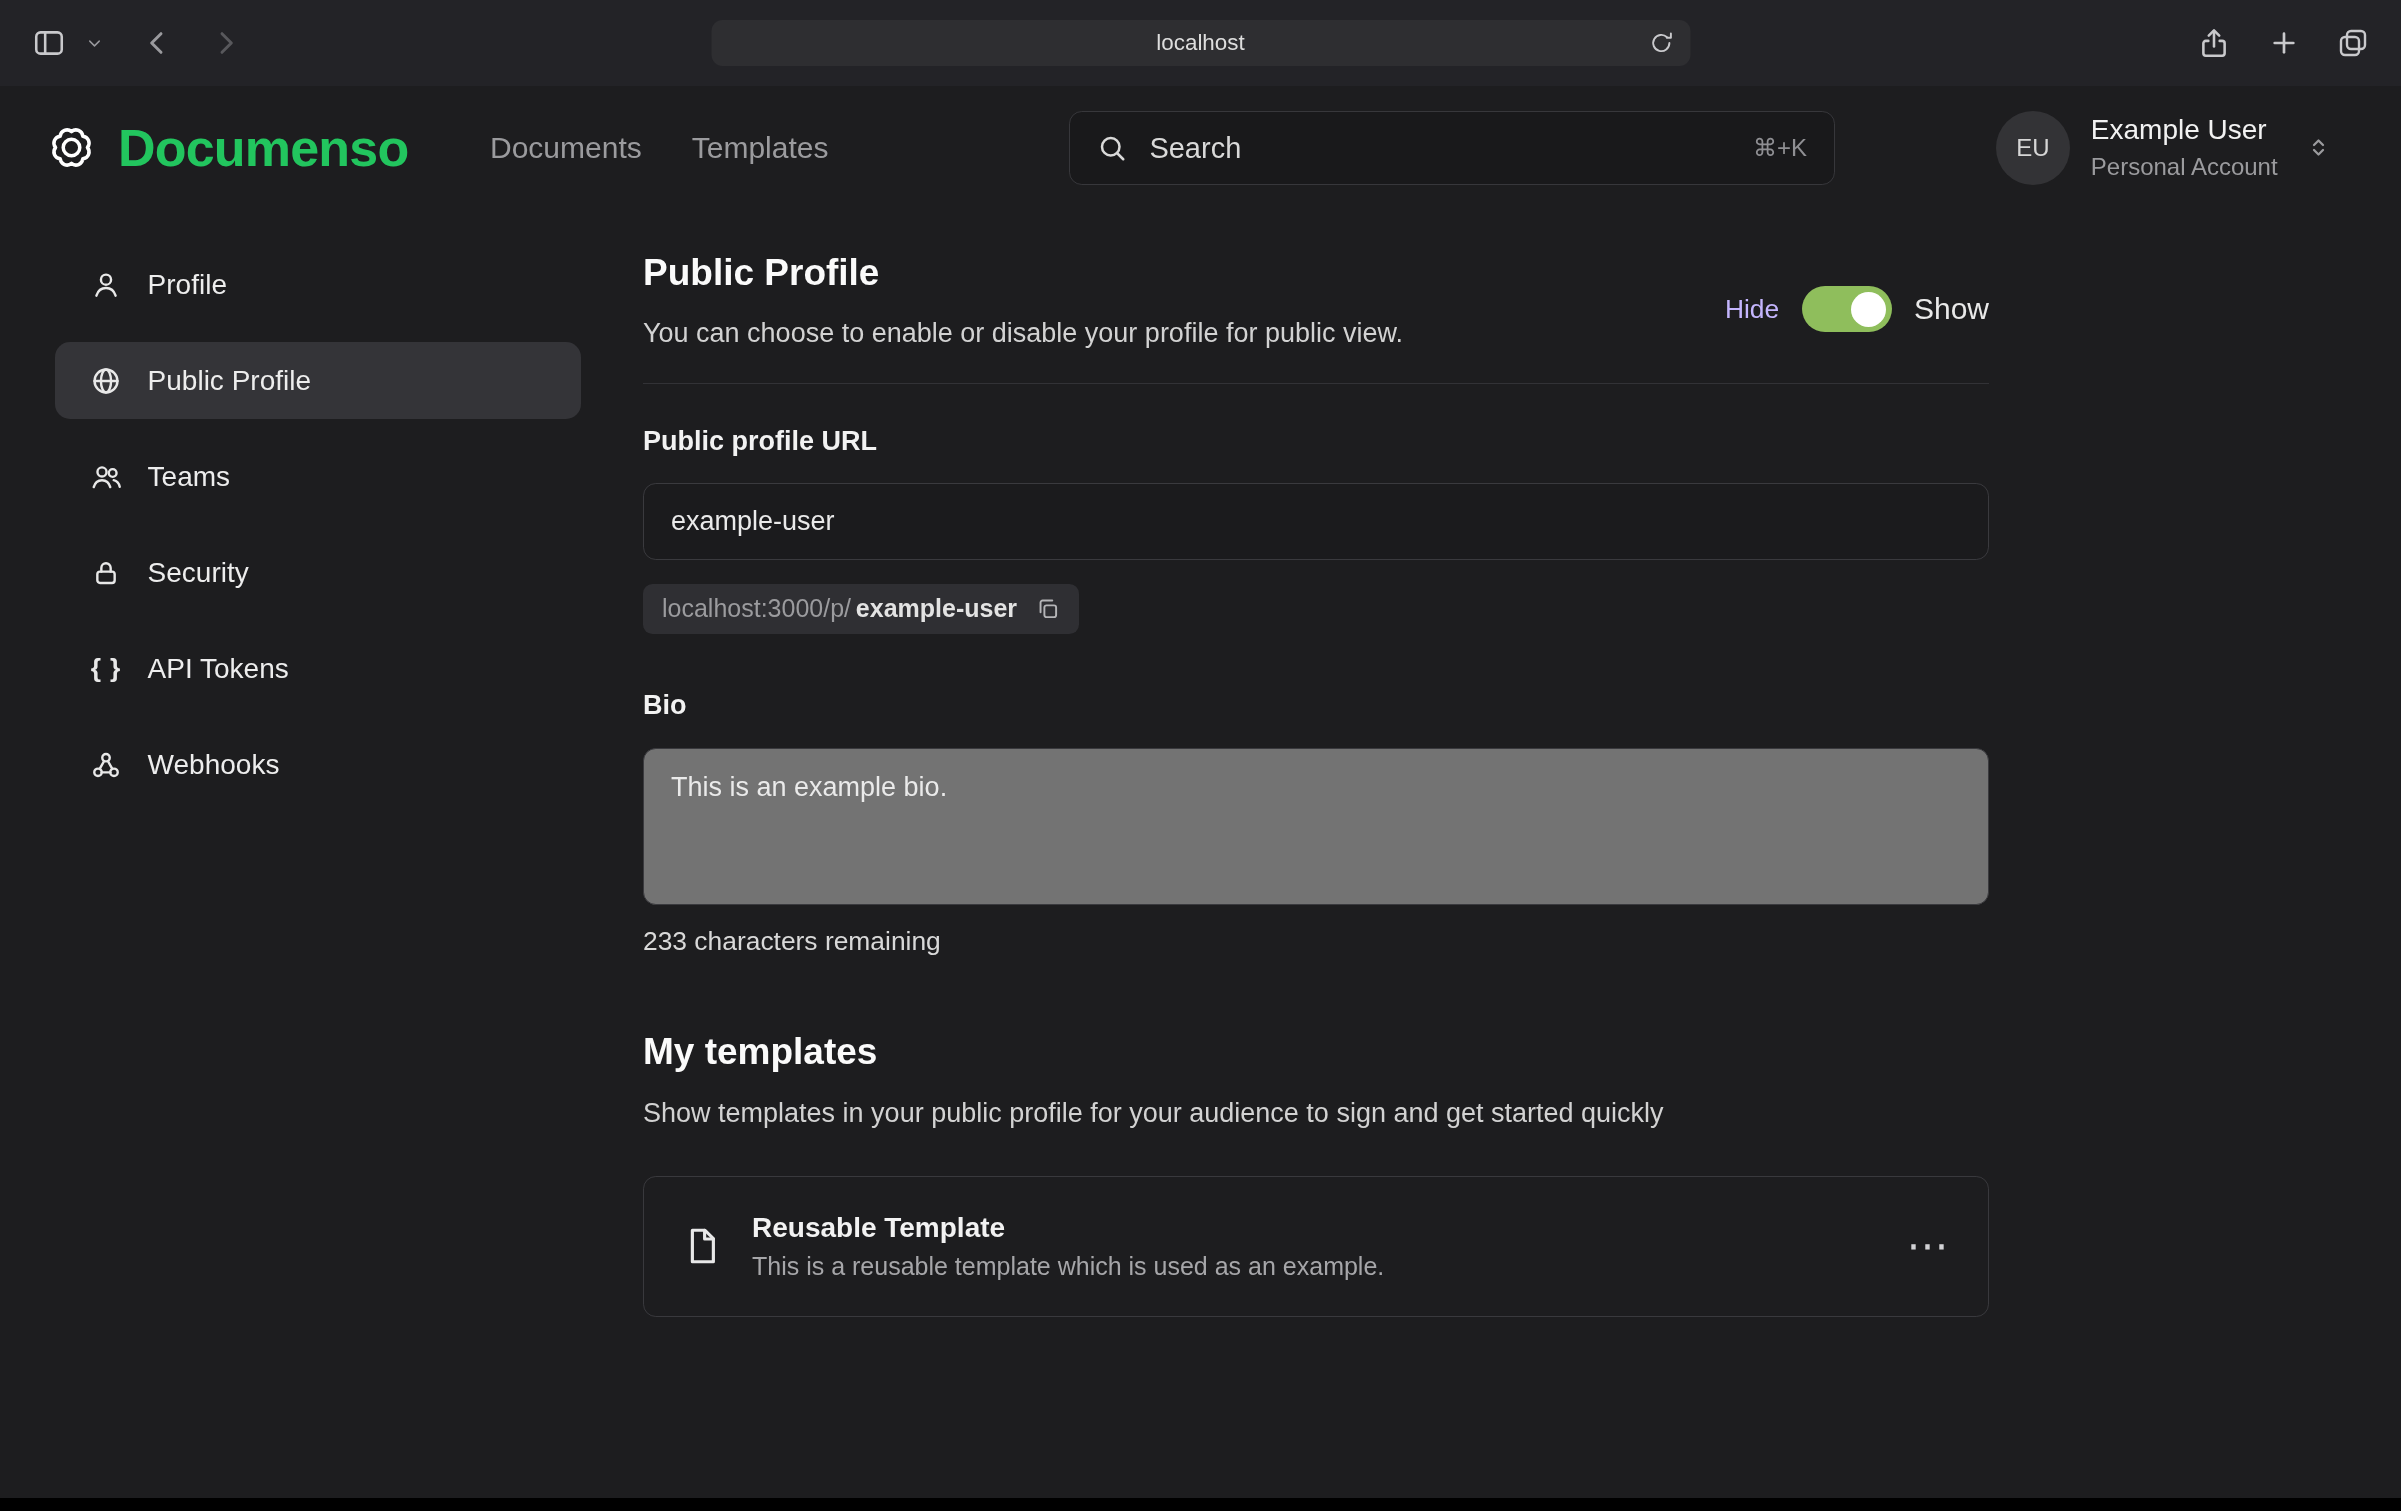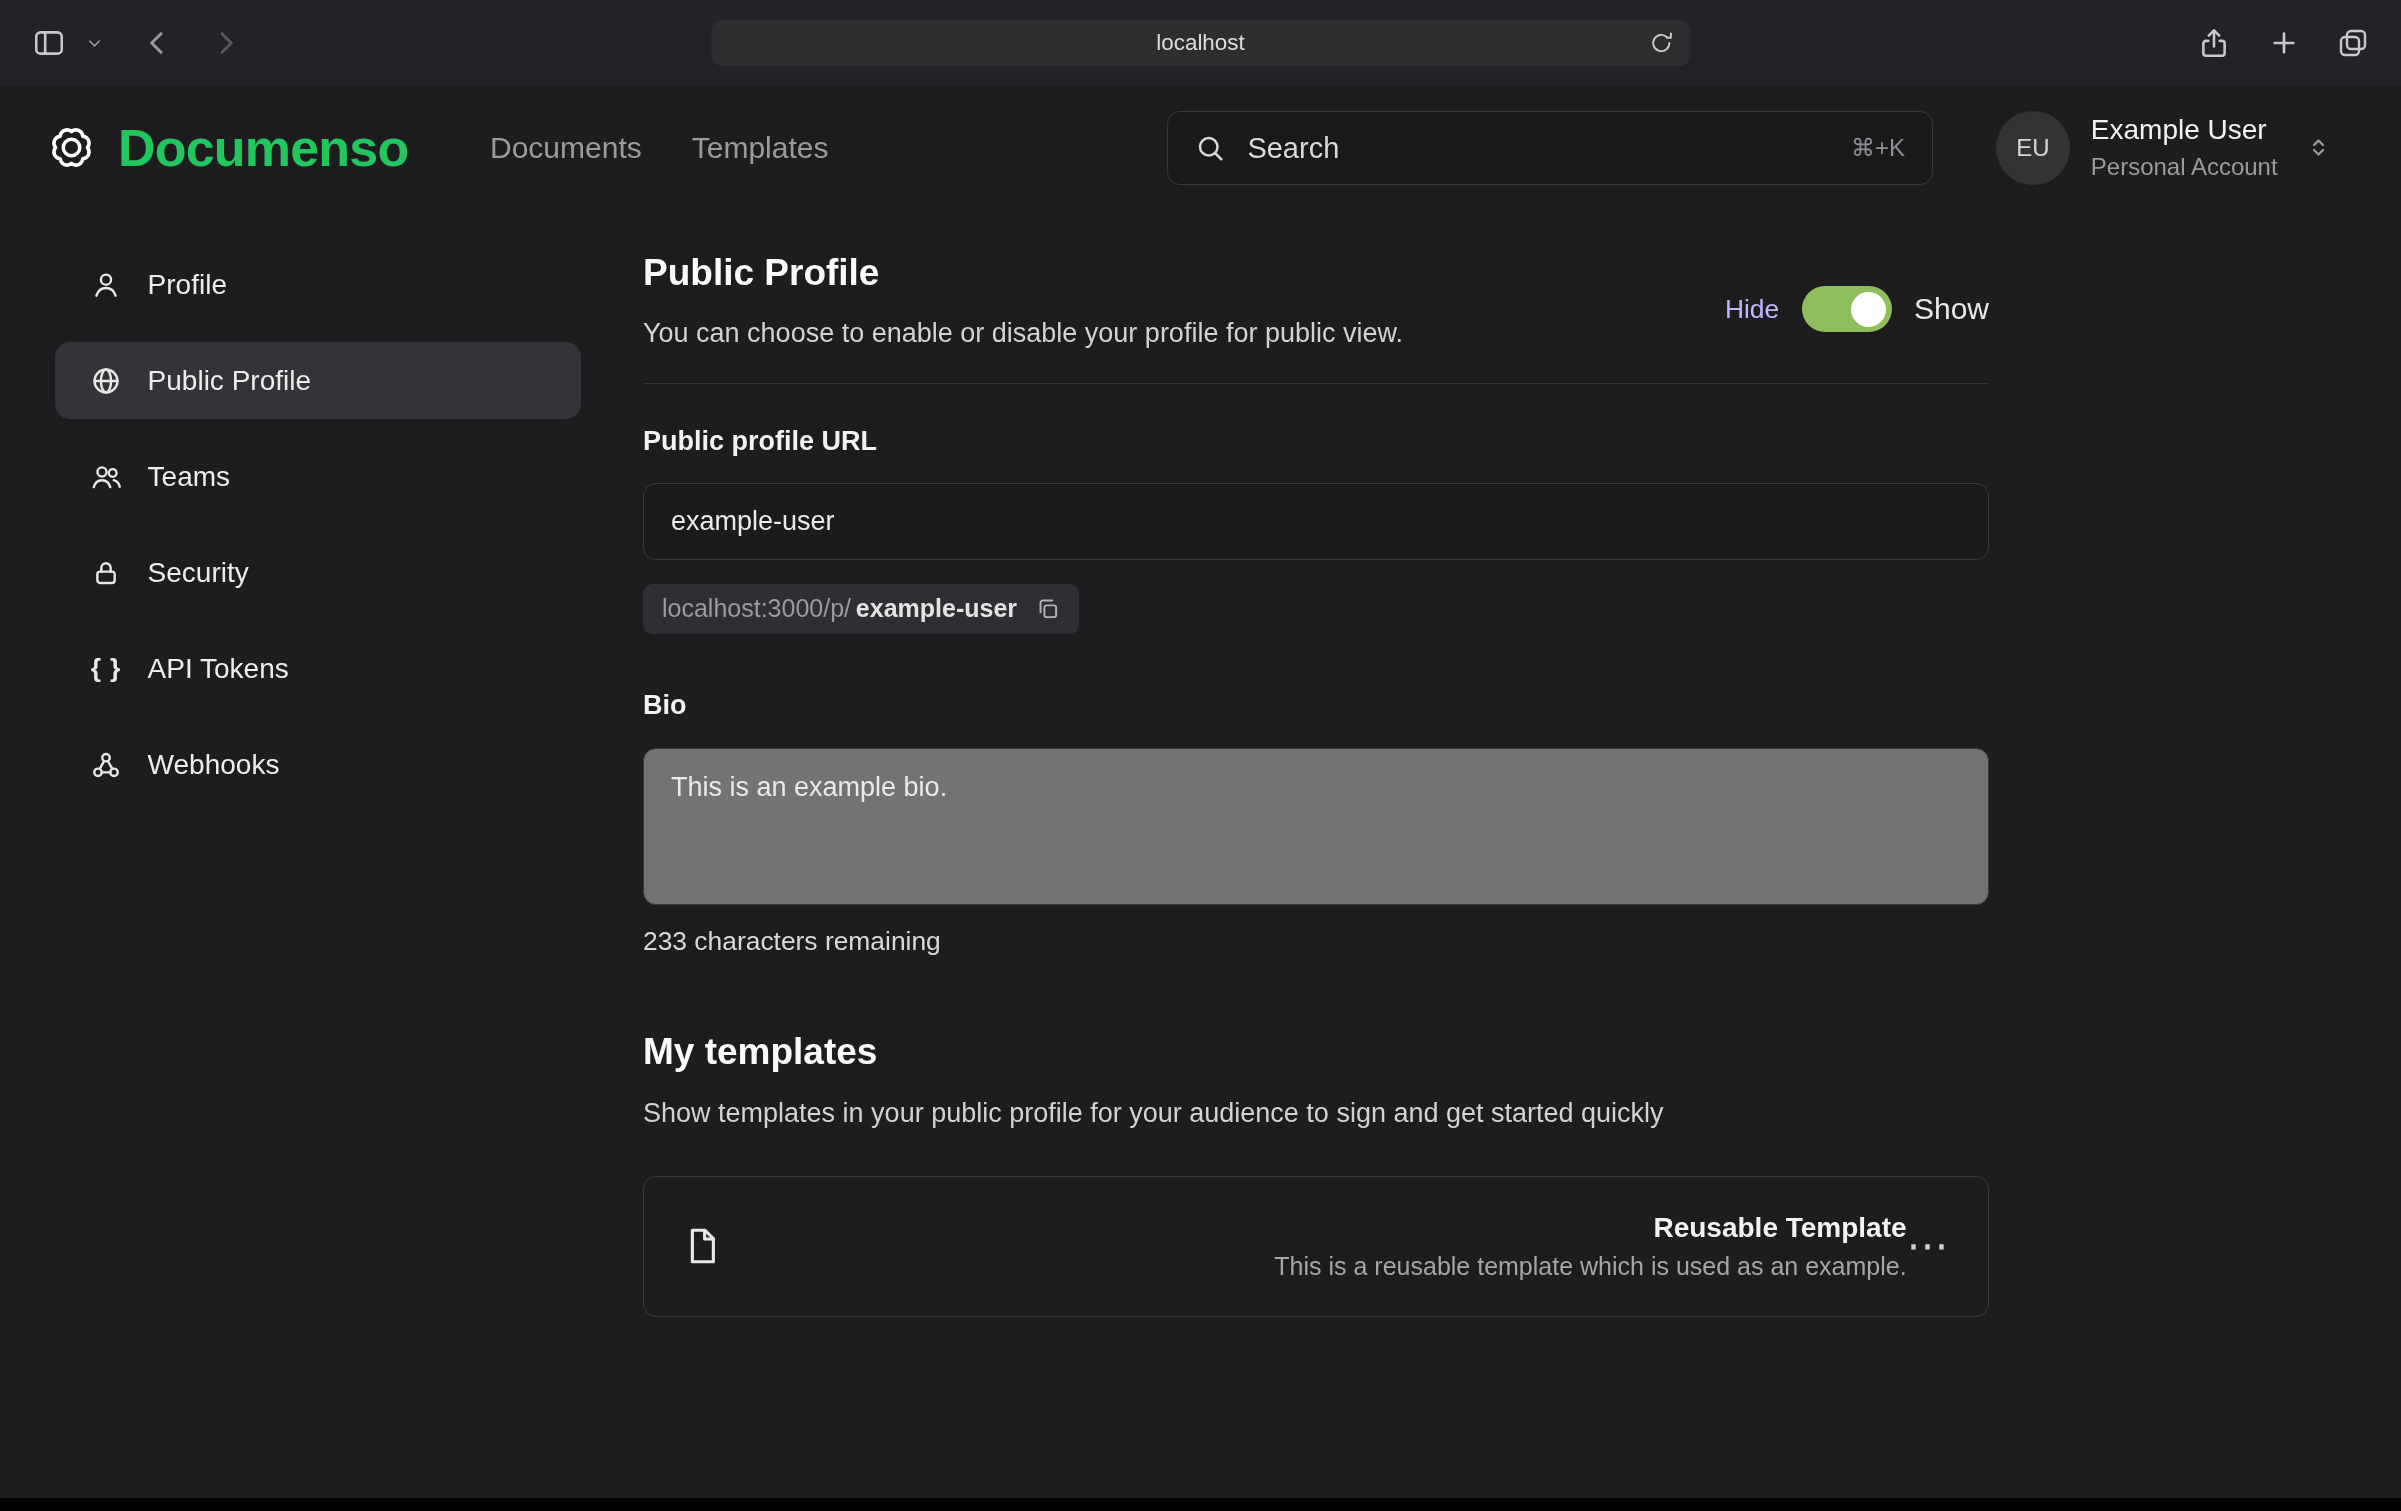--- a/index.html
+++ b/index.html
@@ -32,21 +32,21 @@
   .url-text { font-size: 22.4px; color: #dedede; }
   .refresh-btn { position: absolute; right: 16px; top: 50%; transform: translateY(-50%); color: #c9c9cc; }
 
   
   .app-header { position: absolute; top: 86px; left: 0; width: 100%; height: 123px; }
   .brand { position: absolute; left: 46px; top: 50%; transform: translateY(-50%); display: flex; align-items: center; gap: 21px; color: #ffffff; }
   .brand-name { font-size: 52px; font-weight: 700; letter-spacing: -0.8px; color: #22c55e; }
   .top-nav { position: absolute; left: 490px; top: 50%; transform: translateY(-50%); display: flex; gap: 50px; }
   .nav-item { font-size: 30px; color: #9b9b9e; cursor: pointer; }
   .search-bar {
-    position: absolute; left: 1167px; top: 25px; width: 766px; height: 74px;
+    position: absolute; left: 1069px; top: 25px; width: 766px; height: 74px;
     background: #19191b; border: 1.6px solid #37373b; border-radius: 12.8px;
     display: flex; align-items: center; padding: 16px 27px; gap: 22.4px; color: #d9d9d9;
   }
   .search-label { font-size: 29px; color: #d9d9d9; flex: 1; }
   .search-shortcut { font-size: 24px; color: #8f8f93; }
   .user { position: absolute; right: 69px; top: 50%; transform: translateY(-50%); display: flex; align-items: center; gap: 21px; }
   .avatar {
     width: 74px; height: 74px; border-radius: 50%; background: #333336;
     display: flex; align-items: center; justify-content: center;
     font-size: 24px; color: #d6d6d6; font-weight: 500;
@@ -107,21 +107,21 @@
   .templates-head { margin-top: 74px; display: flex; justify-content: flex-start; align-items: flex-start; }
   .templates-title { font-size: 37px; font-weight: 700; color: #fafafa; }
   .templates-desc { margin-top: 21px; font-size: 27px; color: #d2d2d2; max-width: 1064px; line-height: 1.45; }
   .link-btn {
     margin-top: 9.6px; height: 76px; padding: 0 35px; background: transparent;
     border: 1.6px solid #3d3d41; border-radius: 12.8px; color: #f0f0f0;
     font-size: 28px; font-weight: 700; font-family: inherit; cursor: pointer; flex: none;
   }
   .template-card {
     margin-top: 43px; border: 1.6px solid #39393d; border-radius: 12.8px; height: 141px;
-    display: flex; align-items: center; padding: 0 37px; text-align: right;
+    display: flex; align-items: center; padding: 0 37px;
   }
   .tpl-icon { color: #e8e8e8; flex: none; }
   .tpl-text { margin-left: 29px; flex: 1; }
   .tpl-name { font-size: 28px; font-weight: 700; color: #f2f2f2; }
   .tpl-desc { margin-top: 8px; font-size: 25px; color: #a6a6a9; }
   .tpl-menu { font-size: 42px; color: #d2d2d5; letter-spacing: 2.4px; cursor: pointer; line-height: 1; }
 
   .bottom-bar { position: absolute; bottom: 0; left: 0; width: 100%; height: 14.4px; background: #000000; }
 </style>
 </head>

